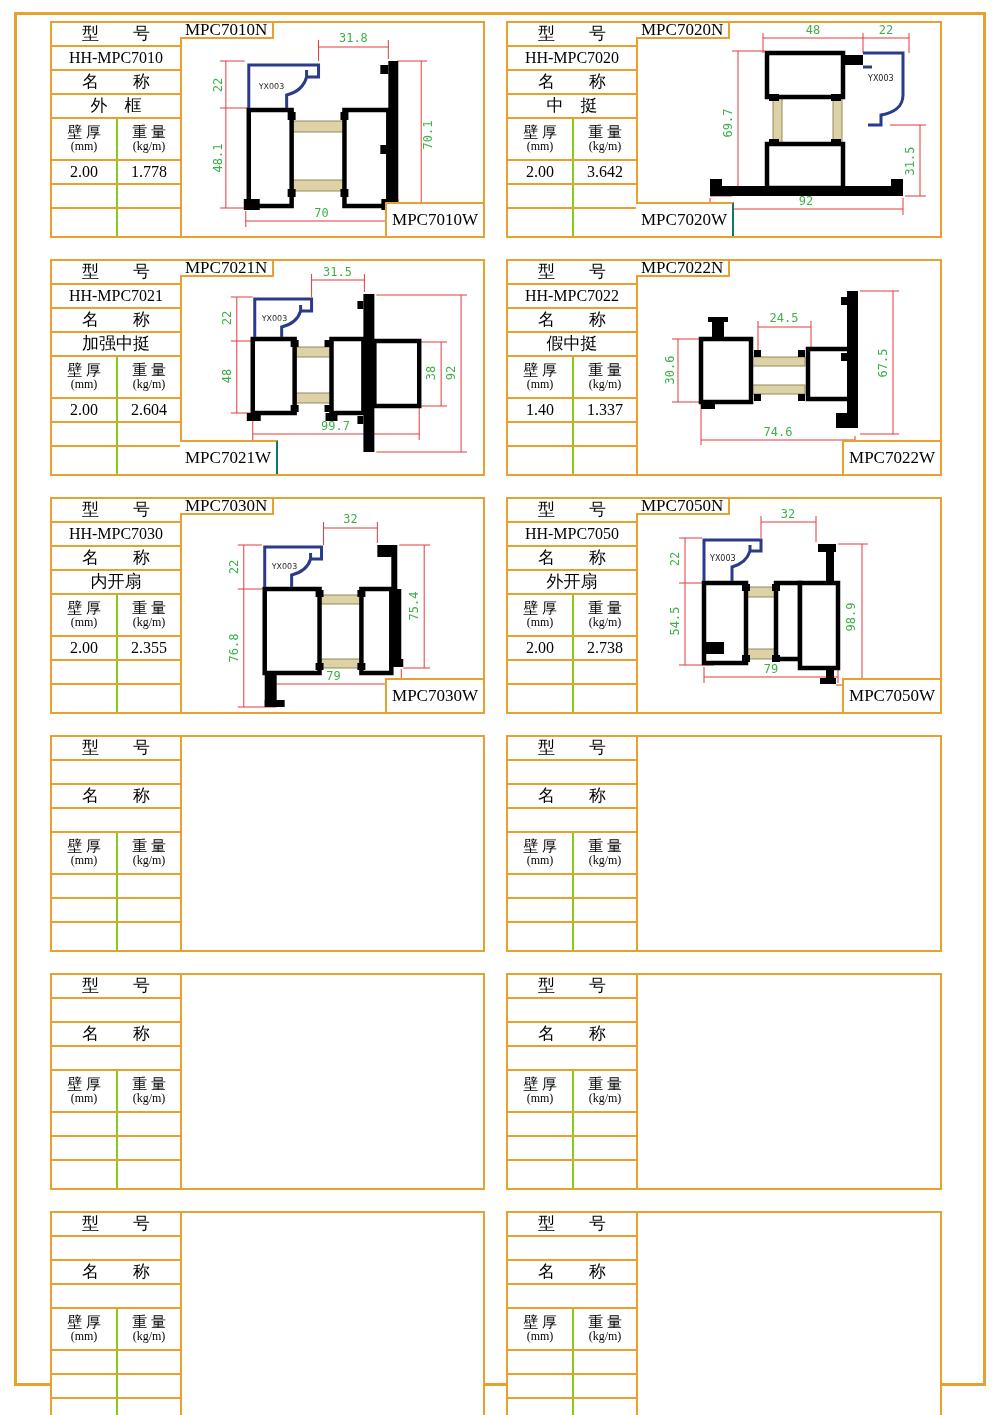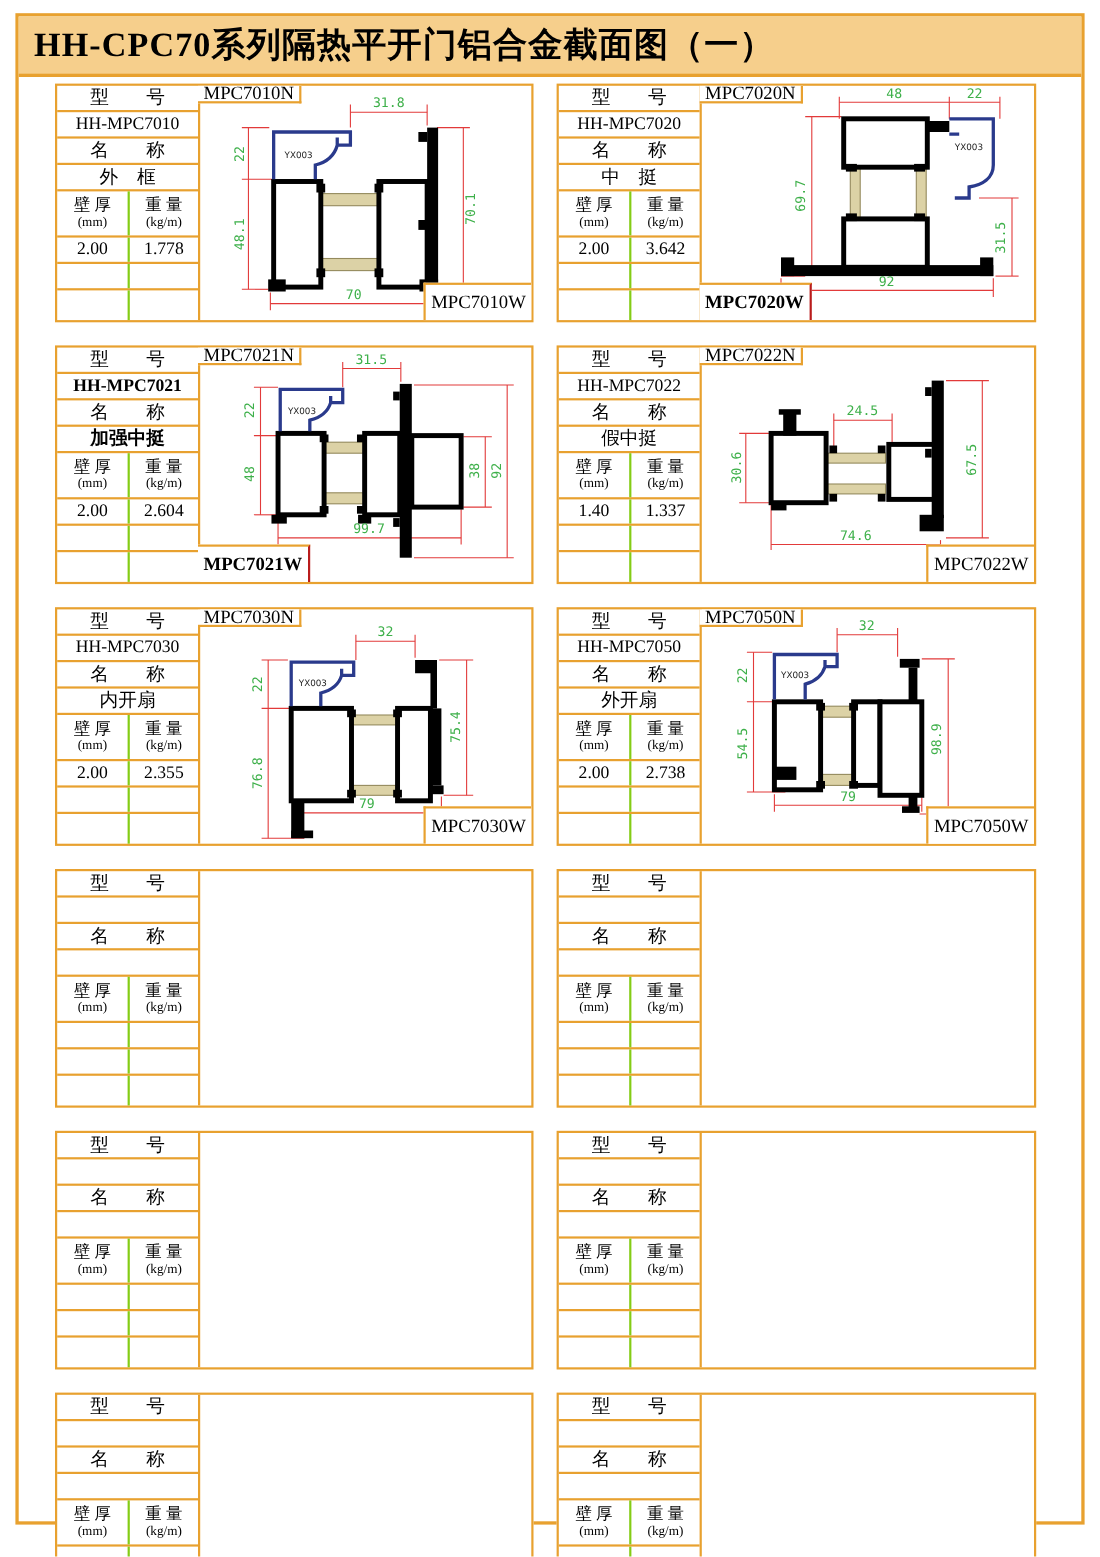--- a/index.html
+++ b/index.html
@@ -13,44 +13,41 @@
 .ctable { position:absolute; left:0; top:0; width:130px; height:100%; border-right:2px solid #E8A12F; display:flex; flex-direction:column; }
 .trow { border-bottom:2px solid #E8A12F; display:flex; align-items:center; justify-content:center; font-size:17px; line-height:1.05; }
 .trow:last-child { border-bottom:none; flex:1; }
 .h1 { height:24px; flex:none; }
 .h2 { height:42px; flex:none; }
 .two { padding:0; align-items:stretch; }
 .tcol { width:50%; display:flex; flex-direction:column; align-items:center; justify-content:center; font-size:15px; }
 .tcol + .tcol { border-left:2px solid #84cc16; }
 .val { font-size:16px; }
 .unit { font-size:12px; margin-top:-1px; }
-.b { font-weight:bold; }
+.b { font-weight:normal; }
 .nlabel { position:absolute; left:128px; top:0; min-width:86px; height:16px; border-right:2px solid #E8A12F; border-bottom:2px solid #E8A12F; background:#fff; z-index:2; display:flex; align-items:center; justify-content:center; font-size:17px; padding:0 5px; }
 .wlabel { position:absolute; bottom:0; min-width:86px; height:25px; border-top:2px solid #E8A12F; background:#fff; z-index:2; display:flex; align-items:center; justify-content:center; font-size:17px; padding:16px 5px; }
 .wl-right { right:0; border-left:2px solid #E8A12F; }
-.wl-left { left:128px; border-right:2px solid #b91c1c;font-weight:bold; }
+.wl-left { left:128px; border-right:2px solid #0f766e; }
 .drawing { position:absolute; left:130px; top:0; right:0; bottom:0; }
 .drawing svg { width:100%; height:100%; display:block; }
 .dim line { stroke:#E23A3A; stroke-width:1; }
 .dtxt { fill:#3EB04A; font-family:"DejaVu Sans Mono", monospace; font-size:12px; }
 .prof rect { fill:#fff; stroke:#000; stroke-width:4.5; }
 .pfill rect, .pfill path { fill:#000; stroke:none; }
 .tb { fill:#DCD2A6; stroke:#948A5D; stroke-width:1; }
 .gasket { fill:none; stroke:#2A3A8C; stroke-width:3; }
 .gtxt { fill:#222; font-size:8px; font-family:"DejaVu Sans", sans-serif; }
 .note { position:absolute; left:45px; top:1392px; font-size:15px; }
 </style>
 </head>
 <body>
 
 <div class="page">
 <div class="frame">
-  <div class="titlebar">
-    <div class="title">HH-CPC70系列隔热平开门铝合金截面图（一）</div>
-  </div>
   <div class="grid">
 
     <div class="cell">
       <div class="ctable">
         <div class="trow h1">型　　号</div>
         <div class="trow h1 val">HH-MPC7010</div>
         <div class="trow h1">名　　称</div>
         <div class="trow h1">外　框</div>
         <div class="trow h2 two">
           <div class="tcol">

